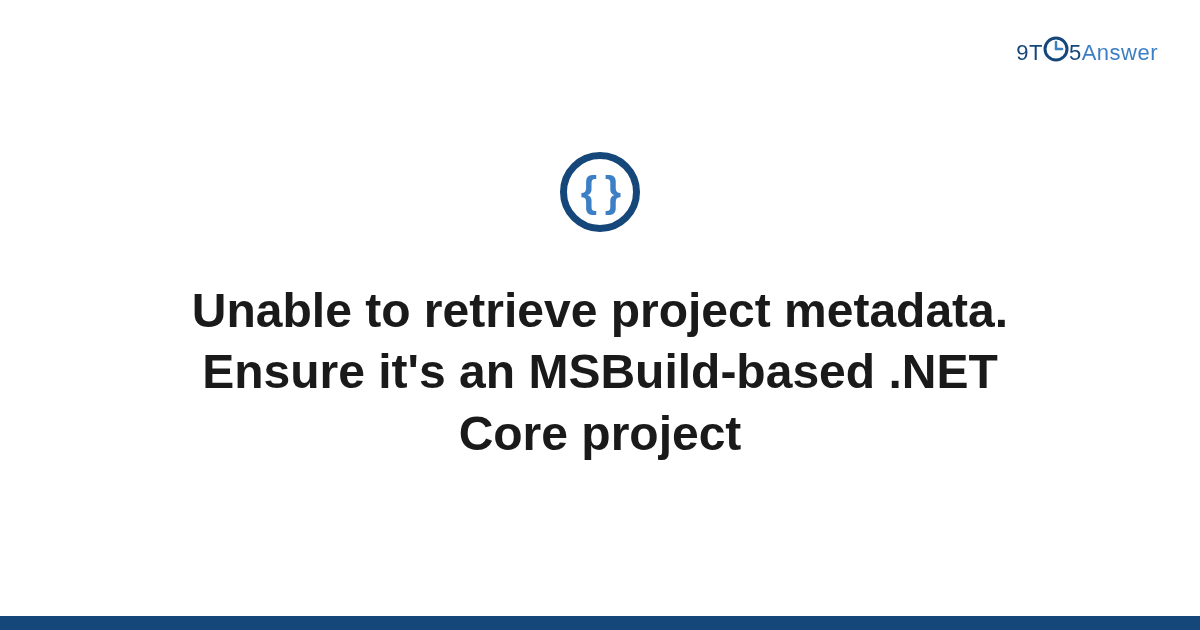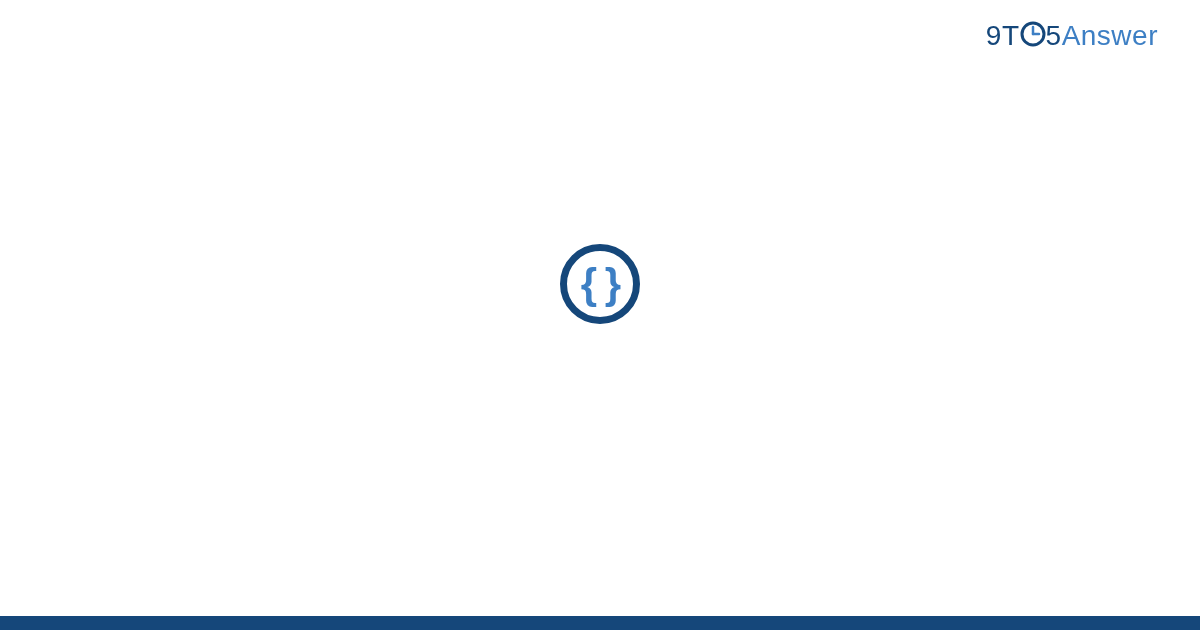--- a/index.html
+++ b/index.html
@@ -10,23 +10,23 @@
     body {
       width: 1200px;
       height: 630px;
       background: #ffffff;
       font-family: Arial, Helvetica, sans-serif;
       position: relative;
       overflow: hidden;
     }
     .brand {
       position: absolute;
-      top: 20px;
+      top: 36px;
       right: 42px;
-      font-size: 28px;
+      font-size: 22px;
       font-weight: 400;
       letter-spacing: 0.5px;
     }
     .brand .nine { color: #15477a; font-weight: 500; }
     .brand .t { color: #15477a; font-weight: 500; }
     .brand .clock-o {
       display: inline-block;
       position: relative;
       width: 26px;
       height: 26px;
@@ -90,15 +90,16 @@
         <circle cx="13" cy="13" r="11" fill="none" stroke="#15477a" stroke-width="3"></circle>
         <line x1="13" y1="13" x2="13" y2="6" stroke="#3d7fc4" stroke-width="2.5" stroke-linecap="round"></line>
         <line x1="13" y1="13" x2="19" y2="13" stroke="#3d7fc4" stroke-width="2.5" stroke-linecap="round"></line>
       </svg></span><span class="five">5</span><span class="answer">Answer</span>
 </div>
 
 <div class="content">
   <div class="icon-wrap">
     <span class="braces">{ }</span>
   </div>
+  <h1 class="title">Unable to retrieve project metadata. Ensure it's an MSBuild-based .NET Core project</h1>
 </div>
 
 <div class="footer-bar"></div>
 
 </body></html>

